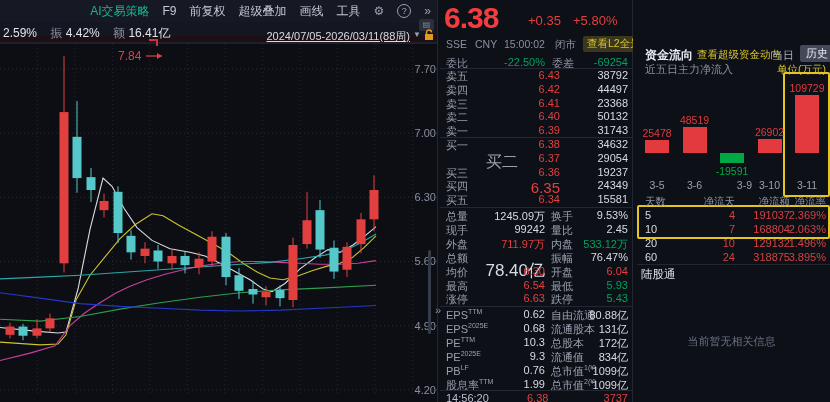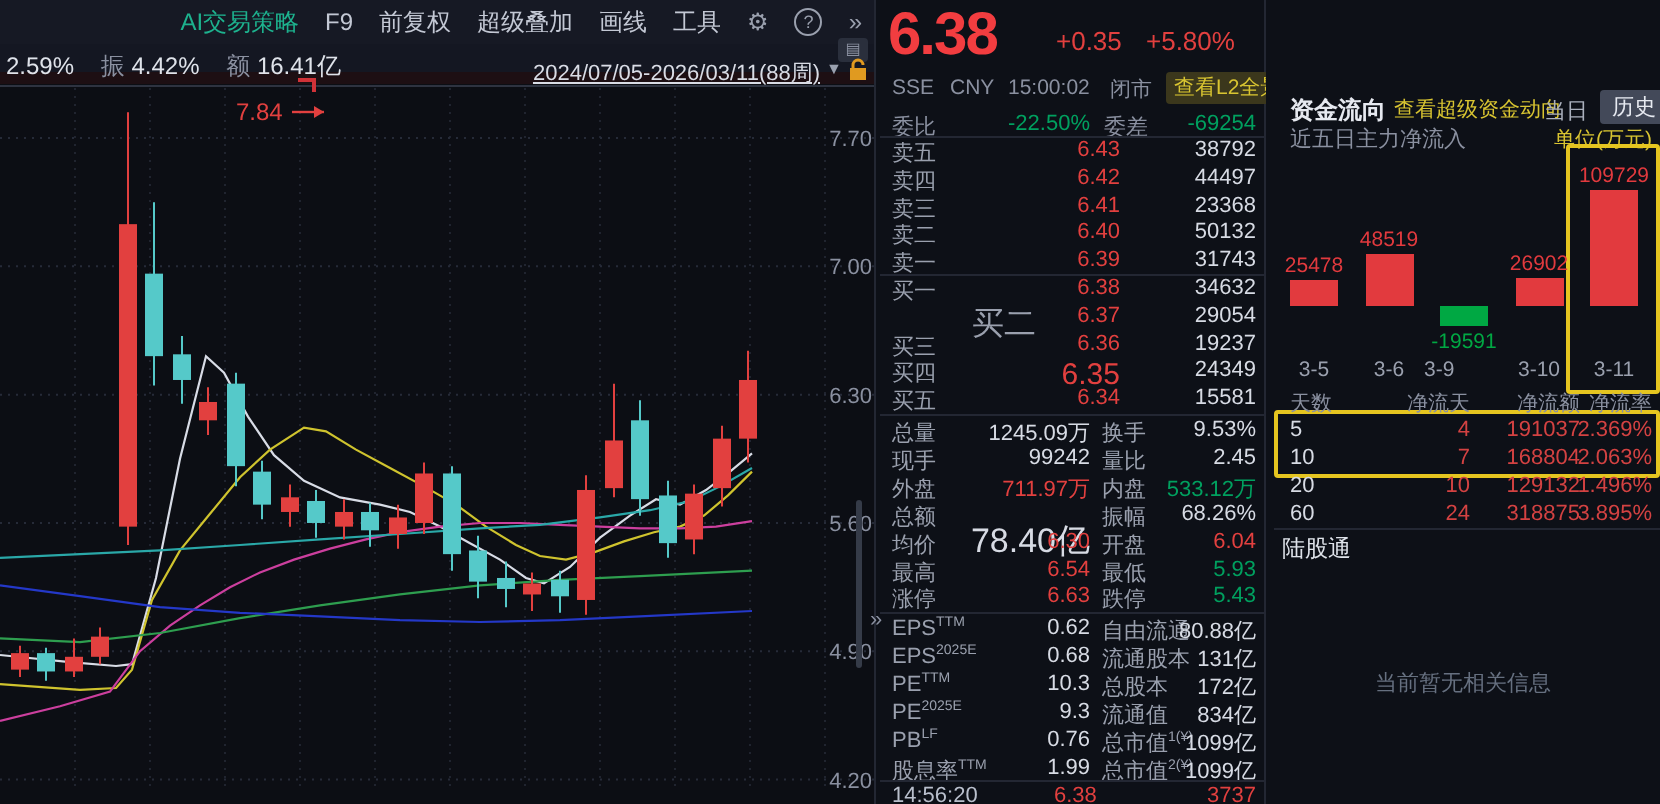--- a/index.html
+++ b/index.html
@@ -250,21 +250,21 @@
     <div class="abs" style="right: 285px; top: 222.9px; font-size: 11px; color: rgb(215, 219, 228);">99242</div>
     <div class="abs" style="left: 551px; top: 222.9px; font-size: 11px; color: rgb(154, 160, 174);">量比</div>
     <div class="abs" style="right: 202px; top: 222.9px; font-size: 11px; color: rgb(215, 219, 228);">2.45</div>
     <div class="abs" style="left: 446px; top: 236.8px; font-size: 11px; color: rgb(154, 160, 174);">外盘</div>
     <div class="abs" style="right: 285px; top: 236.8px; font-size: 11px; color: rgb(226, 64, 63);">711.97万</div>
     <div class="abs" style="left: 551px; top: 236.8px; font-size: 11px; color: rgb(154, 160, 174);">内盘</div>
     <div class="abs" style="right: 202px; top: 236.8px; font-size: 11px; color: rgb(0, 160, 95);">533.12万</div>
     <div class="abs" style="left: 446px; top: 250.7px; font-size: 11px; color: rgb(154, 160, 174);">总额</div>
     <div class="abs" style="right: 285px; top: 259px; font-size: 17px; color: rgb(215, 219, 228);">78.40亿</div>
     <div class="abs" style="left: 551px; top: 250.7px; font-size: 11px; color: rgb(154, 160, 174);">振幅</div>
-    <div class="abs" style="right: 202px; top: 250.7px; font-size: 11px; color: rgb(215, 219, 228);">68.26%</div>
+    <div class="abs" style="right: 202px; top: 250.7px; font-size: 11px; color: rgb(215, 219, 228);">76.47%</div>
     <div class="abs" style="left: 446px; top: 264.6px; font-size: 11px; color: rgb(154, 160, 174);">均价</div>
     <div class="abs" style="right: 285px; top: 264.6px; font-size: 11px; color: rgb(226, 64, 63);">6.30</div>
     <div class="abs" style="left: 551px; top: 264.6px; font-size: 11px; color: rgb(154, 160, 174);">开盘</div>
     <div class="abs" style="right: 202px; top: 264.6px; font-size: 11px; color: rgb(226, 64, 63);">6.04</div>
     <div class="abs" style="left: 446px; top: 278.5px; font-size: 11px; color: rgb(154, 160, 174);">最高</div>
     <div class="abs" style="right: 285px; top: 278.5px; font-size: 11px; color: rgb(226, 64, 63);">6.54</div>
     <div class="abs" style="left: 551px; top: 278.5px; font-size: 11px; color: rgb(154, 160, 174);">最低</div>
     <div class="abs" style="right: 202px; top: 278.5px; font-size: 11px; color: rgb(0, 160, 95);">5.93</div>
     <div class="abs" style="left: 446px; top: 292.4px; font-size: 11px; color: rgb(154, 160, 174);">涨停</div>
     <div class="abs" style="right: 285px; top: 292.4px; font-size: 11px; color: rgb(226, 64, 63);">6.63</div>
@@ -304,21 +304,21 @@
     <div class="divider" style="left: 440px; top: 390px; width: 193px;"></div>
     <div class="divider" style="left: 637px; top: 264px; width: 193px;"></div>
     <div class="abs" style="left: 645px; top: 139.533px; width: 24px; height: 13.467px; background: rgb(226, 58, 62);"></div>
     <div class="abs" style="left: 633px; top: 126.533px; width: 48px; text-align: center; font-size: 10.5px; color: rgb(226, 58, 62);">25478</div>
     <div class="abs" style="left: 637px; top: 179px; width: 40px; text-align: center; font-size: 10.5px; color: rgb(154, 160, 174);">3-5</div>
     <div class="abs" style="left: 682.5px; top: 127.354px; width: 24px; height: 25.6459px; background: rgb(226, 58, 62);"></div>
     <div class="abs" style="left: 670.5px; top: 114.354px; width: 48px; text-align: center; font-size: 10.5px; color: rgb(226, 58, 62);">48519</div>
     <div class="abs" style="left: 674.5px; top: 179px; width: 40px; text-align: center; font-size: 10.5px; color: rgb(154, 160, 174);">3-6</div>
     <div class="abs" style="left: 720px; top: 153px; width: 24px; height: 10.3553px; background: rgb(0, 168, 67);"></div>
     <div class="abs" style="left: 708px; top: 165.355px; width: 48px; text-align: center; font-size: 10.5px; color: rgb(0, 168, 67);">-19591</div>
-    <div class="abs" style="left: 712px; top: 179px; width: 40px; text-align: left; font-size: 10.5px; color: rgb(154, 160, 174);">3-9</div>
+    <div class="abs" style="left: 712px; top: 179px; width: 40px; text-align: right; font-size: 10.5px; color: rgb(154, 160, 174);">3-9</div>
     <div class="abs" style="left: 757.5px; top: 138.78px; width: 24px; height: 14.2197px; background: rgb(226, 58, 62);"></div>
     <div class="abs" style="left: 745.5px; top: 125.78px; width: 48px; text-align: center; font-size: 10.5px; color: rgb(226, 58, 62);">26902</div>
     <div class="abs" style="left: 749.5px; top: 179px; width: 40px; text-align: center; font-size: 10.5px; color: rgb(154, 160, 174);">3-10</div>
     <div class="abs" style="left: 795px; top: 95px; width: 24px; height: 58px; background: rgb(226, 58, 62);"></div>
     <div class="abs" style="left: 783px; top: 82px; width: 48px; text-align: center; font-size: 10.5px; color: rgb(226, 58, 62);">109729</div>
     <div class="abs" style="left: 787px; top: 179px; width: 40px; text-align: center; font-size: 10.5px; color: rgb(154, 160, 174);">3-11</div>
     <div class="abs" style="top: 195px; font-size: 10.5px; color: rgb(138, 144, 160); left: 645px;">天数</div>
     <div class="abs" style="top: 195px; font-size: 10.5px; color: rgb(138, 144, 160); right: 95px;">净流天</div>
     <div class="abs" style="top: 195px; font-size: 10.5px; color: rgb(138, 144, 160); right: 40px;">净流额</div>
     <div class="abs" style="top: 195px; font-size: 10.5px; color: rgb(138, 144, 160); right: 4px;">净流率</div>

